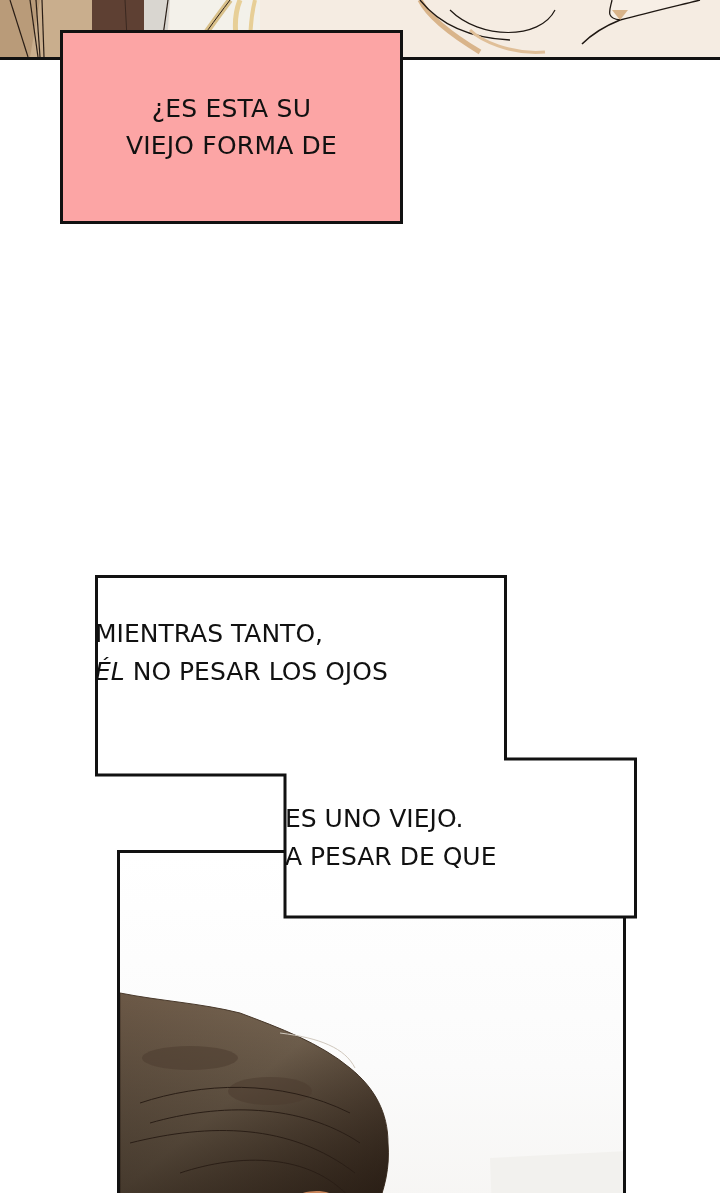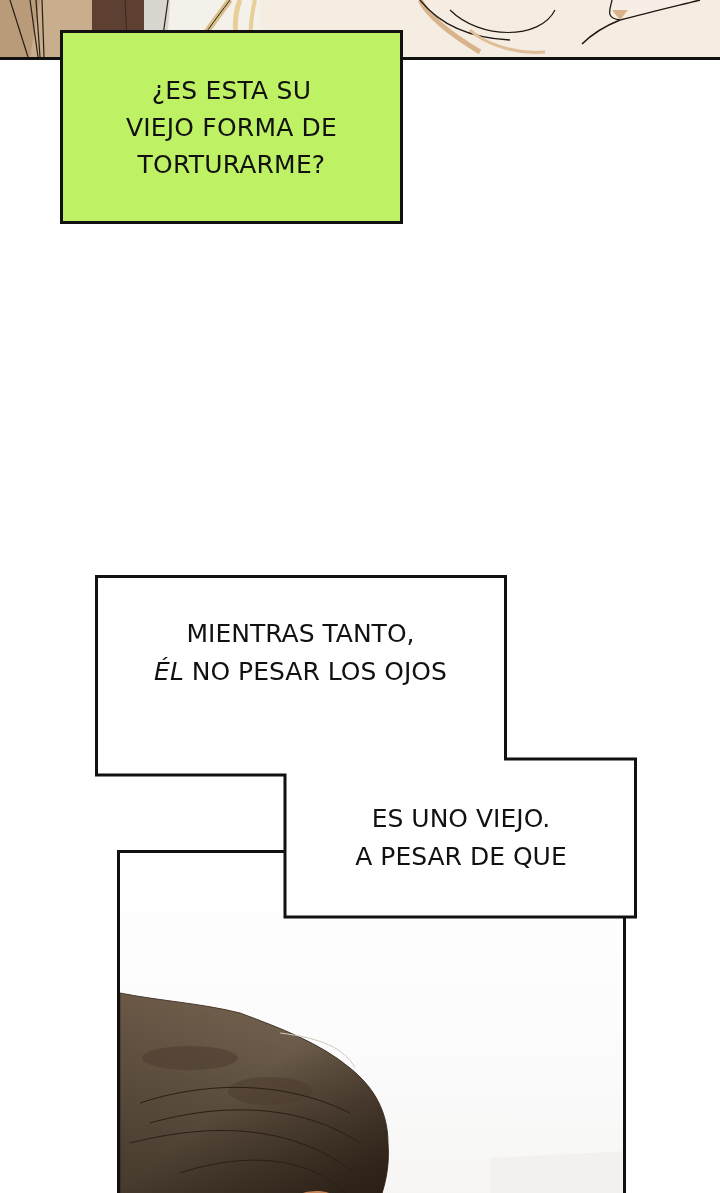--- a/index.html
+++ b/index.html
@@ -13,21 +13,21 @@
   
   #top-panel {
     left: 0; top: 0; width: 720px; height: 57px; overflow: hidden;
     background: #f5ece2;
     border-bottom: 3px solid #111;
   }
   #top-panel svg { position: absolute; left: 0; top: 0; }
 
   
   .caption {
-    background: #bef264; border: 3px solid #111; box-sizing: border-box;
+    background: #fca5a5; border: 3px solid #111; box-sizing: border-box;
     display: flex; align-items: center; justify-content: center;
     text-align: center; color: #111;
     font-size: 25px; line-height: 37px; letter-spacing: 0.2px;
   }
   .caption .line { display: block; white-space: nowrap; }
 
   #caption-1 { left: 60px; top: 30px; width: 343px; height: 194px; z-index: 3; }
 
   
   #bottom-panel {
@@ -35,21 +35,21 @@
     border: 3px solid #111; border-bottom: none; box-sizing: border-box;
     background: linear-gradient(180deg, #ffffff 0%, #fbfbfb 60%, #f6f5f3 100%);
     overflow: hidden; z-index: 1;
   }
   #bottom-panel svg { position: absolute; left: 0; top: 0; }
 
   
   #caption-group { left: 95px; top: 575px; width: 542px; height: 345px; z-index: 4; }
   #caption-group svg { position: absolute; left: 0; top: 0; }
   .cap-text {
-    position: absolute; text-align: center; color: #111;
+    position: absolute; color: #111;
     font-size: 25px; line-height: 38px;
   }
   .cap-text .line { display: block; white-space: nowrap; }
   .cap-text .em { font-style: italic; }
   #caption-2-text { left: 0; top: 40px; width: 411px; }
   #caption-3-text { left: 190px; top: 225px; width: 352px; }
 </style>
 </head>
 <body>
 
@@ -77,21 +77,20 @@
     <path d="M612 0 C 610 10, 605 18, 620 20 C 650 12, 680 5, 700 0" stroke="#1e1712" stroke-width="1.3" fill="#f7efe6"></path>
     <path d="M612 10 L620 20 L628 10 Z" fill="#d9b48a"></path>
     <path d="M620 20 C 600 28, 590 36, 582 44" stroke="#1e1712" stroke-width="1.6" fill="none"></path>
   </svg>
 </div>
 
 <div id="caption-1" class="abs caption">
   <div>
     <span class="line">¿ES ESTA SU</span>
     <span class="line">VIEJO FORMA DE</span>
-    <span class="line">TORTURARME?</span>
   </div>
 </div>
 
 <div id="bottom-panel" class="abs">
   <svg width="509" height="360" viewBox="0 0 509 360">
     <defs>
       <linearGradient id="hairGrad" x1="0" y1="0" x2="1" y2="1">
         <stop offset="0" stop-color="#6b5846"></stop>
         <stop offset="0.45" stop-color="#7c6a56"></stop>
         <stop offset="1" stop-color="#3b2a1e"></stop>

